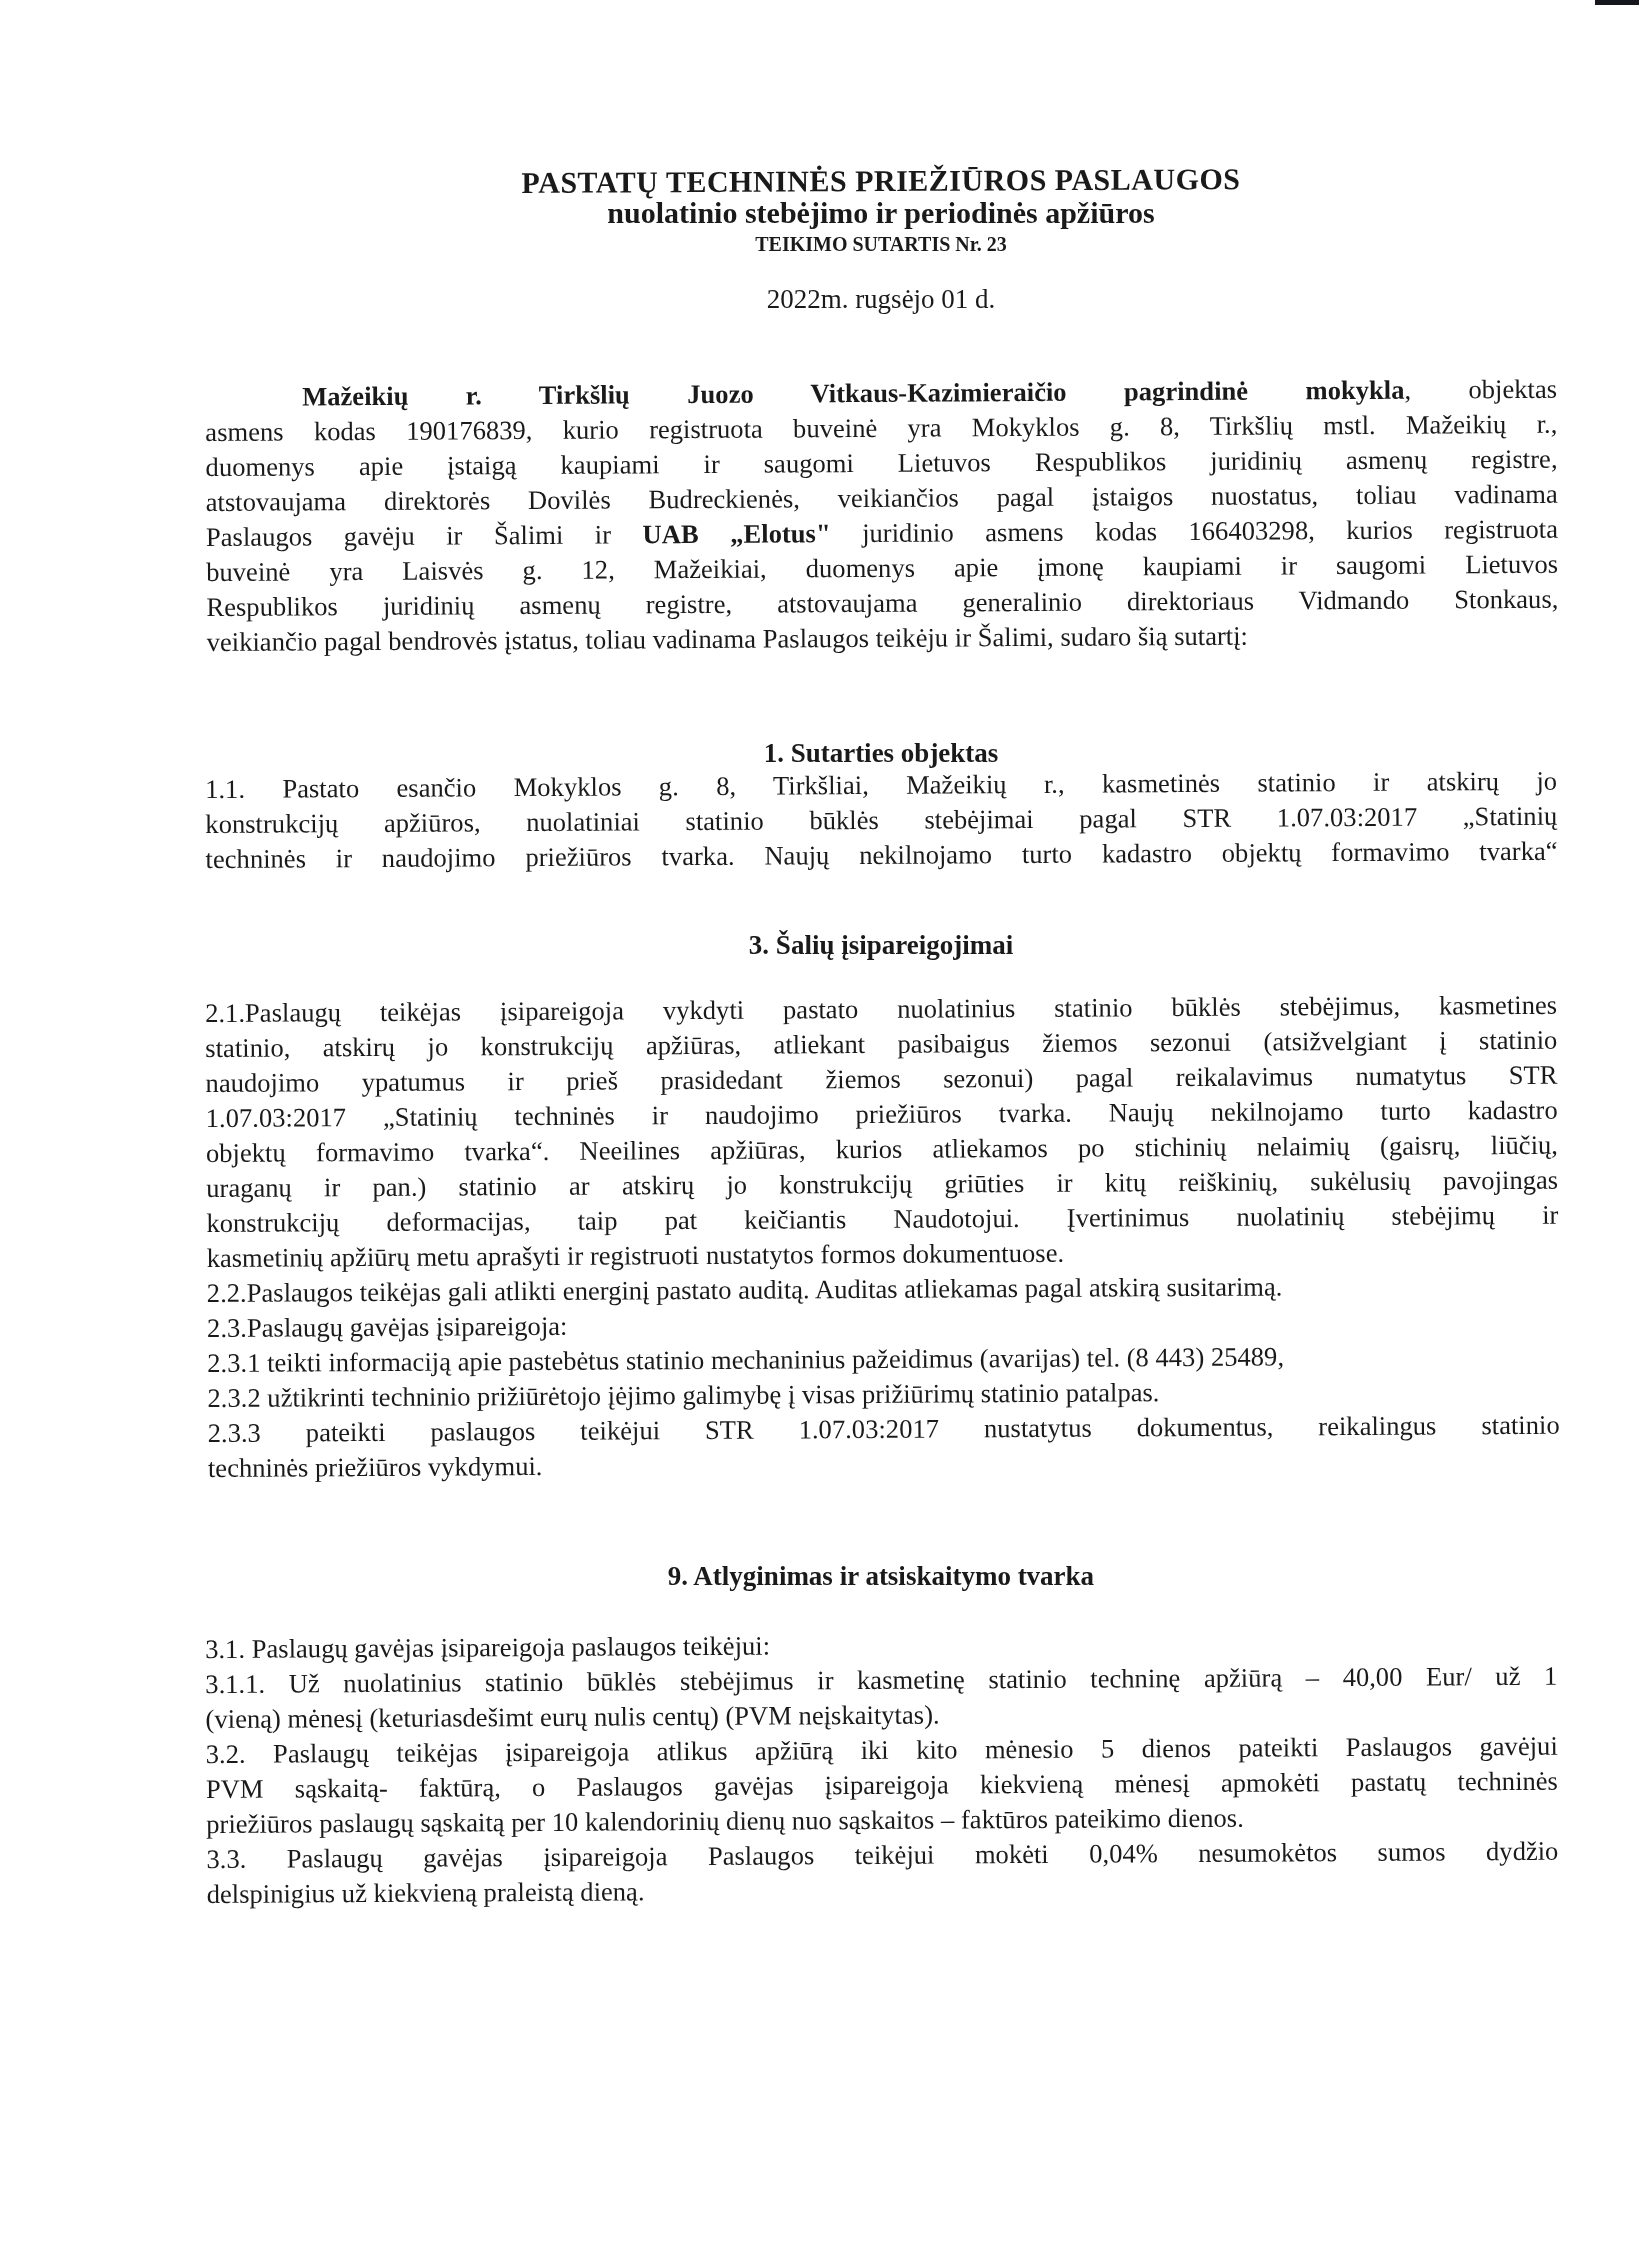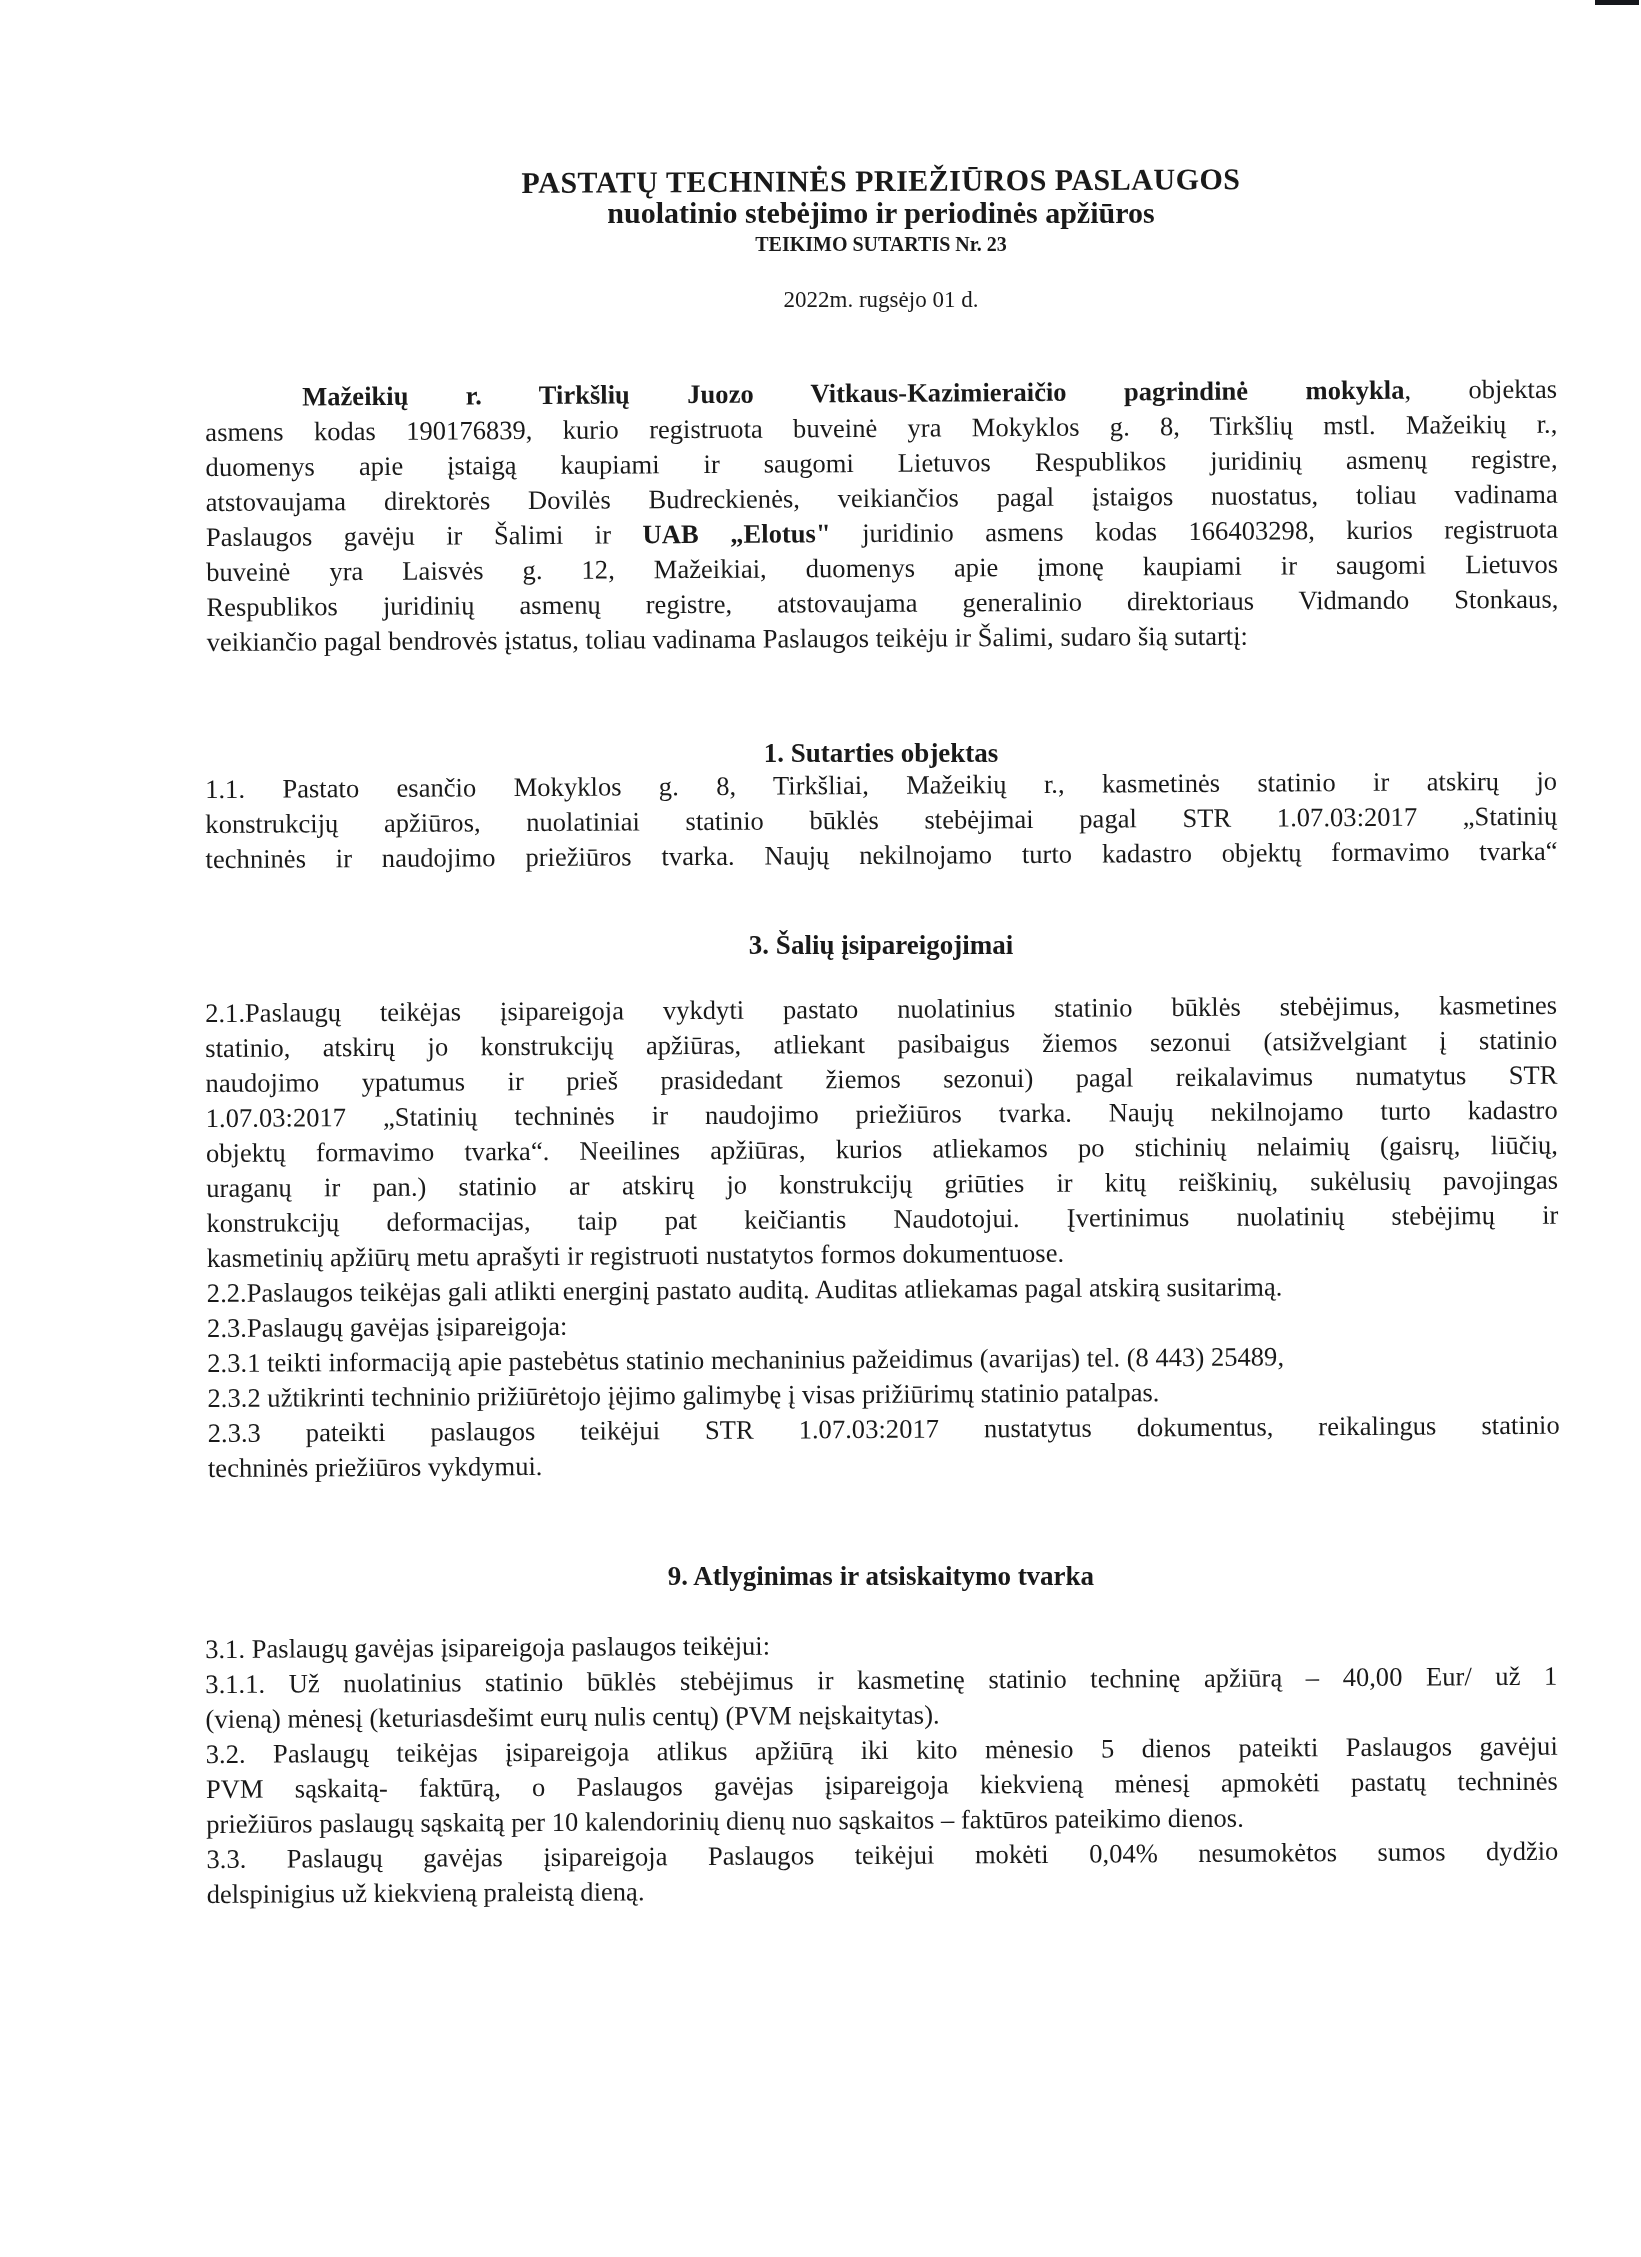--- a/index.html
+++ b/index.html
@@ -51,21 +51,21 @@
     .title-contract {
       font-size: 20px;
       line-height: 33px;
     }
     .date-block {
       position: absolute;
       top: 282px;
       left: 0;
       width: 1352px;
       text-align: center;
-      font-size: 23px;
+      font-size: 27px;
       line-height: 35px;
     }
     .para {
       position: absolute;
       left: 0;
       width: 1352px;
       font-size: 26.6px;
       line-height: 35px;
       text-align: justify;
       transform: rotate(-0.35deg);

